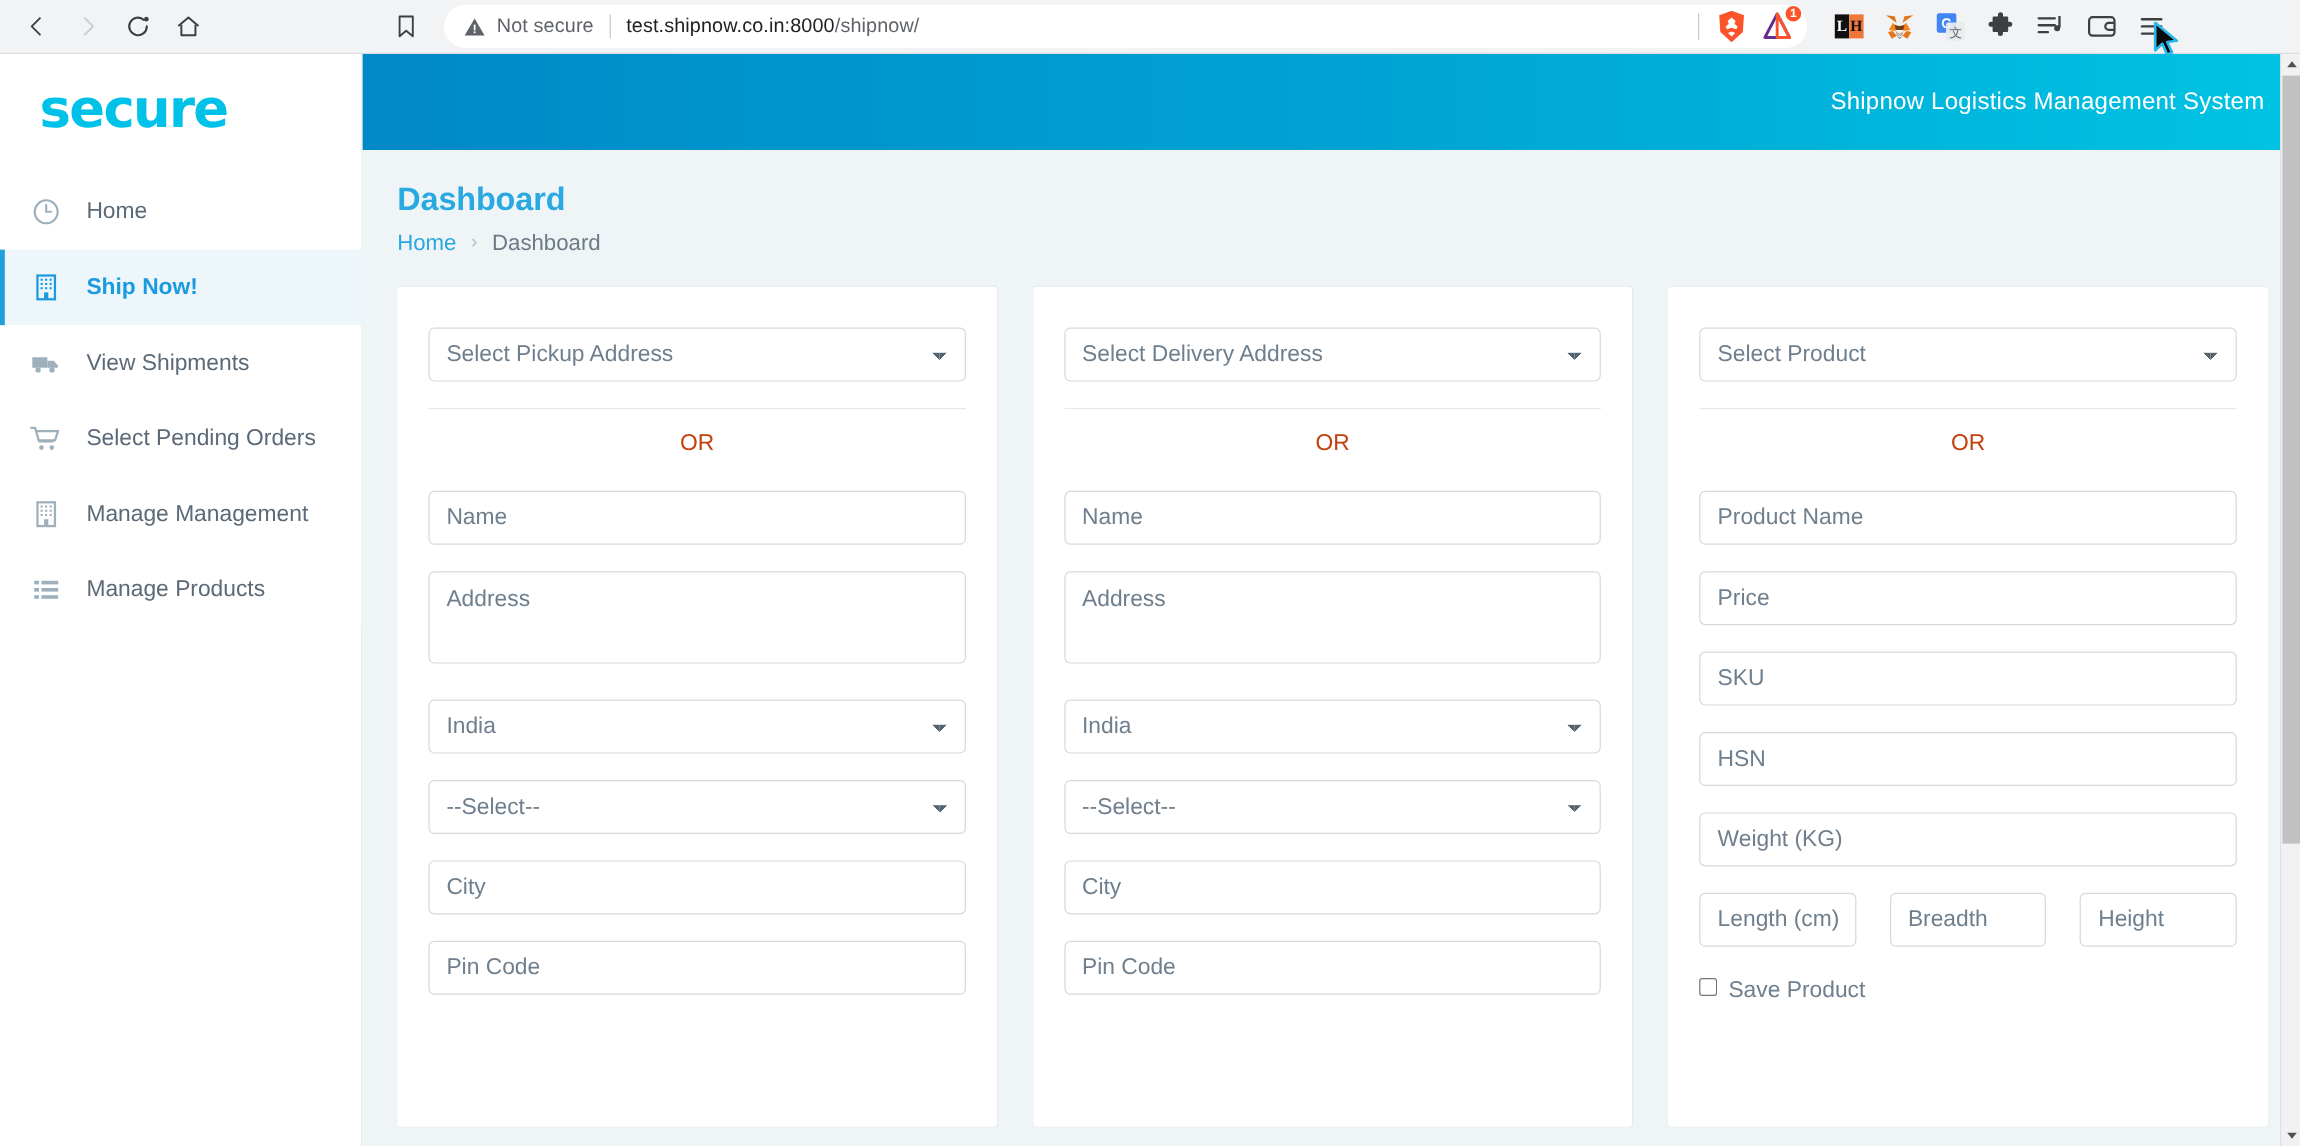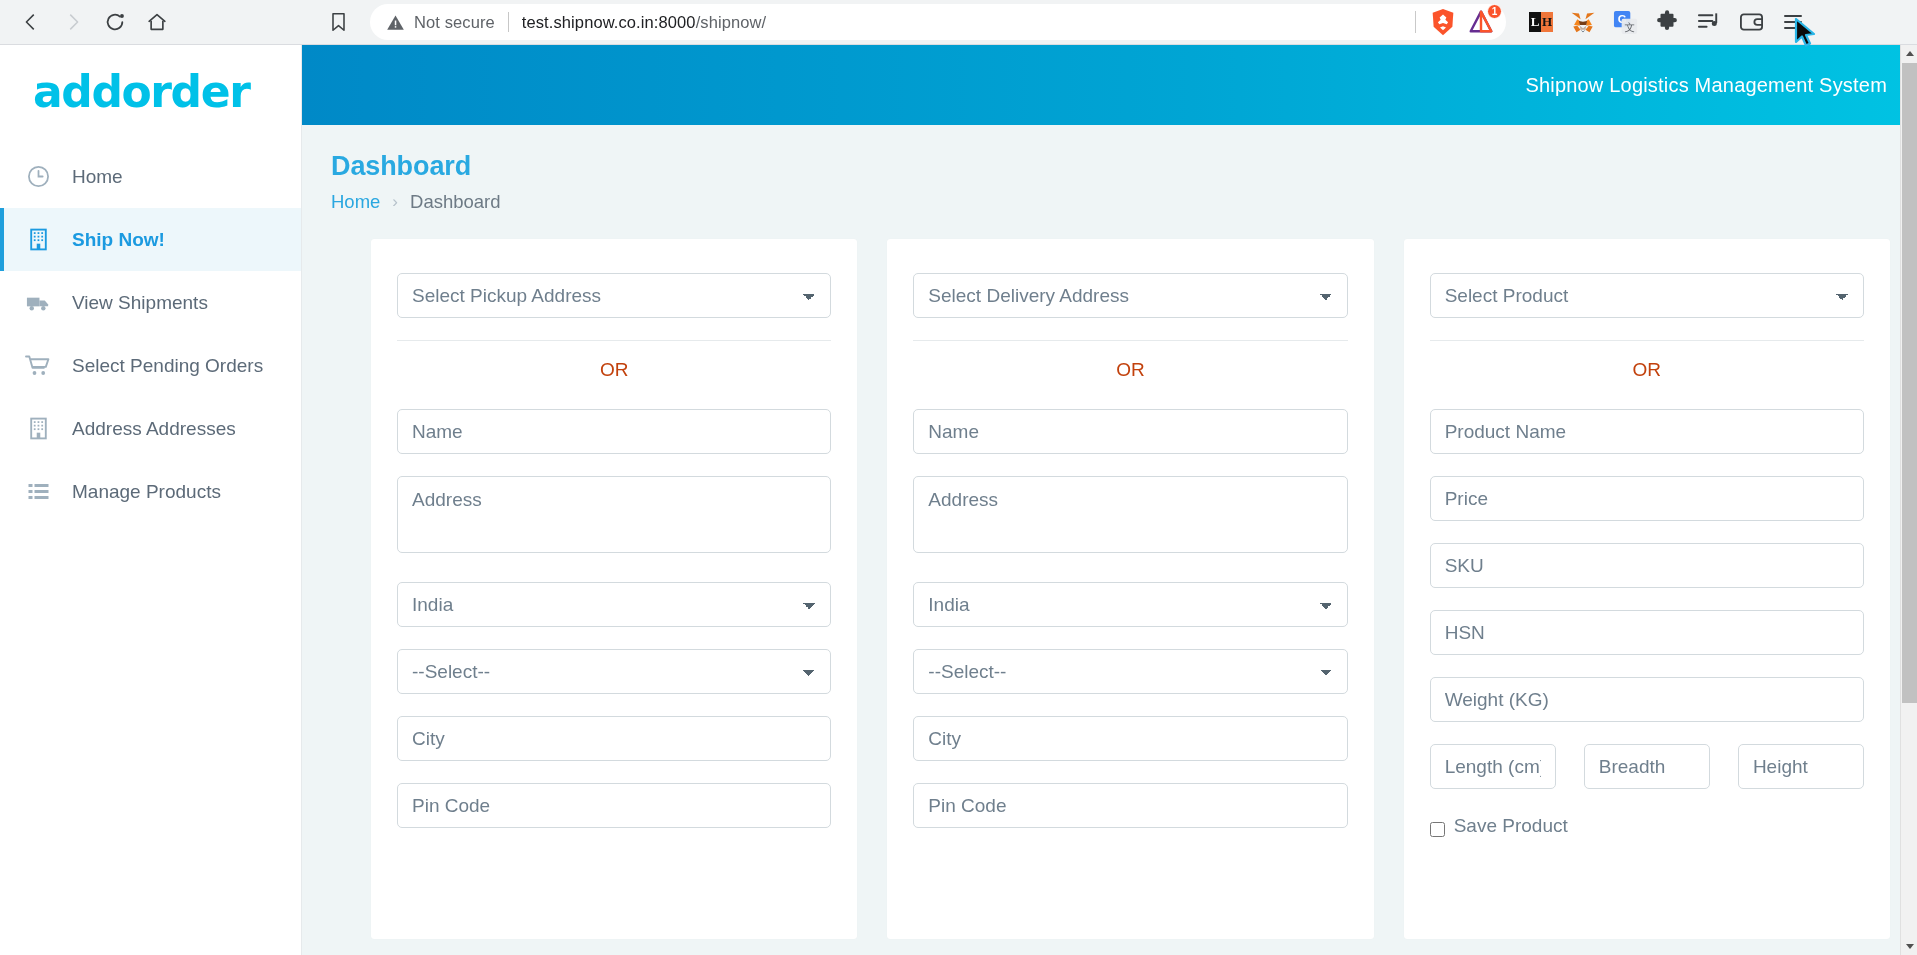--- a/index.html
+++ b/index.html
@@ -176,21 +176,20 @@
   }
   .breadcrumb .crumb-link { color: #2aa7e0; cursor: pointer; }
   .breadcrumb .sep { color: #b6c2cb; font-size: 17px; }
   .breadcrumb .crumb-current { color: #6d7a85; }
 
   .cards {
     display: flex;
     gap: 30px;
     padding: 26px 27px 0 29px;
     align-items: flex-start;
-    margin-left: 40px;
   }
   .card {
     background: #fff;
     border-radius: 3px;
     flex: 1;
     padding: 34px 26px 26px 26px;
     min-height: 700px;
     box-shadow: 0 0 1px rgba(0,0,0,.06);
   }
 
@@ -231,21 +230,21 @@
     font-size: 19px;
   }
   .gap-sm { height: 22px; }
   .gap-md { height: 25px; }
   .gap-or { height: 28px; }
 
   .dims-row { display: flex; gap: 28px; }
   .dims-row input.fld { flex: 1; min-width: 0; }
 
   .chk-row {
-    display: flex; align-items: flex-end; gap: 9px;
+    display: flex; align-items: flex-start; gap: 9px;
     margin-top: 26px;
     font-size: 19px; color: #6f7f8d;
   }
   .chk-row input { width: 15px; height: 15px; }
 
   
   .scrollbar {
     position: absolute; right: 0; top: 0;
     width: 17px; height: 910px;
     background: #f1f1f1;
@@ -394,21 +393,21 @@
 
   <svg class="mouse-cursor" viewBox="0 0 22 30">
     <path d="M2 1 L2 24 L8 18.5 L12 27.5 L16 25.5 L12 17 L20 16 Z" fill="#0a0a0a" stroke="#29b6e8" stroke-width="2.2" stroke-linejoin="round"></path>
   </svg>
 </div>
 
 <div class="viewport">
 
   <div class="sidebar">
     <div class="logo-wrap">
-      <span class="logo">addorder</span>
+      <span class="logo">secure</span>
     </div>
     <div class="menu">
 
       <div class="menu-item">
         <span class="mi-icon">
           <svg width="25" height="25" viewBox="0 0 24 24">
             <circle cx="12" cy="12" r="9.2" fill="none" stroke="currentColor" stroke-width="1.7"></circle>
             <path d="M12 6.5 V12 H16" fill="none" stroke="currentColor" stroke-width="1.7" stroke-linecap="round"></path>
           </svg>
         </span>
@@ -471,21 +470,21 @@
               <rect x="7.5" y="8.4" width="1.7" height="1.7"></rect>
                 <rect x="11.1" y="8.4" width="1.7" height="1.7"></rect>
                 <rect x="14.7" y="8.4" width="1.7" height="1.7"></rect>
               <rect x="7.5" y="11.8" width="1.7" height="1.7"></rect>
                 <rect x="11.1" y="11.8" width="1.7" height="1.7"></rect>
                 <rect x="14.7" y="11.8" width="1.7" height="1.7"></rect>
               <rect x="10.3" y="16" width="3.4" height="5.5"></rect>
             </g>
           </svg>
         </span>
-        <span>Address Addresses</span>
+        <span>Manage Management</span>
       </div>
 
       <div class="menu-item">
         <span class="mi-icon">
           <svg width="25" height="22" viewBox="0 0 24 22">
             <g fill="currentColor">
               <rect x="2" y="3" width="4" height="3"></rect>
                 <rect x="8" y="3" width="14" height="3"></rect>
               <rect x="2" y="9" width="4" height="3"></rect>
                 <rect x="8" y="9" width="14" height="3"></rect>

